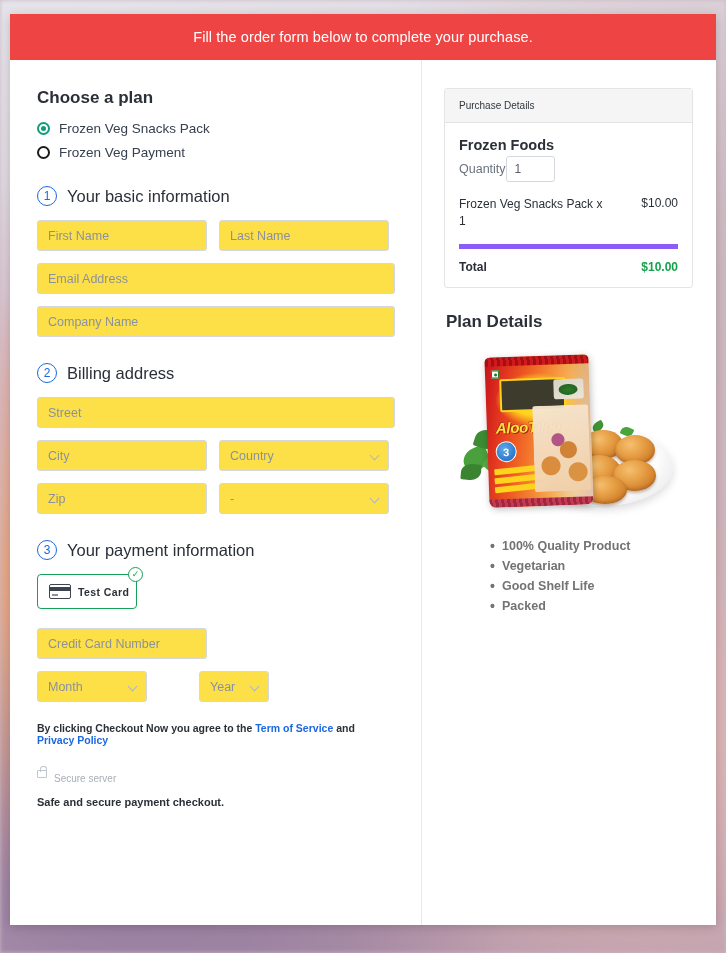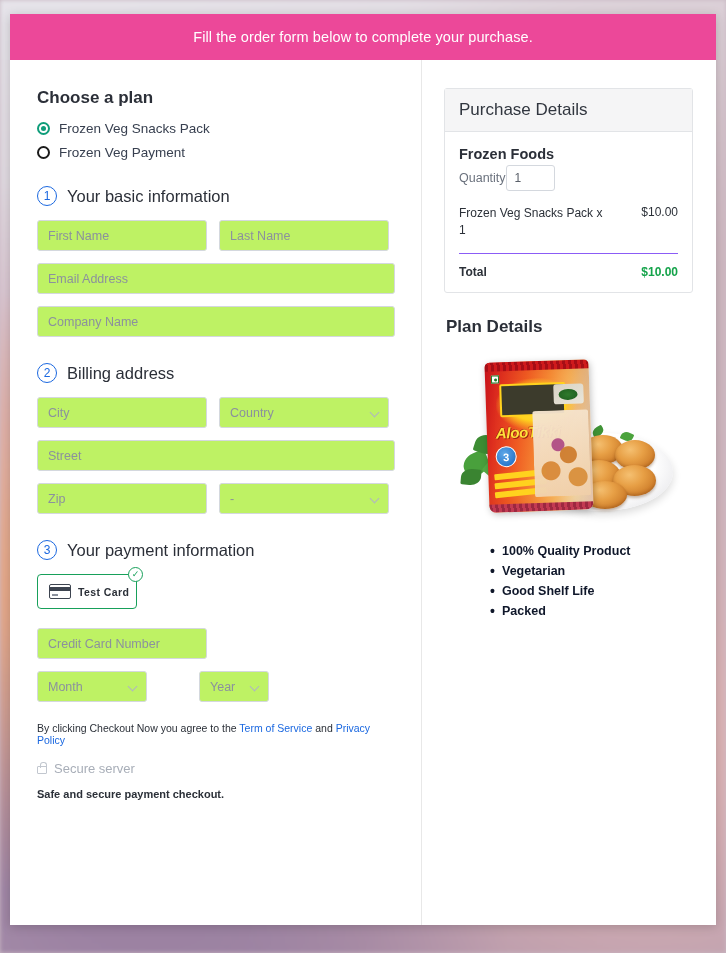--- a/index.html
+++ b/index.html
@@ -35,21 +35,21 @@
     top: 14px;
     width: 706px;
     height: 911px;
     background: #ffffff;
     box-shadow: 0 2px 10px rgba(0,0,0,0.18);
     overflow: hidden;
   }
 
   #banner {
     height: 46px;
-    background: #ec4899;
+    background: #ef4444;
     color: #ffffff;
     display: flex;
     align-items: center;
     justify-content: center;
     font-size: 14.5px;
     letter-spacing: 0.1px;
   }
 
   #columns { display: flex; height: 865px; }
 
@@ -114,21 +114,21 @@
     flex: none;
   }
   .step-text { font-size: 16.5px; color: #2b2f38; }
 
   
   .field-row { display: flex; gap: 12px; margin-bottom: 12px; }
   .fld {
     height: 31px;
     border: 1px solid #d4d8de;
     border-radius: 3px;
-    background: #bef264;
+    background: #fde047;
     font-size: 12.5px;
     color: #6f7684;
     padding: 0 10px;
     font-family: "Liberation Sans", sans-serif;
     width: 100%;
     outline: none;
   }
   .fld::placeholder { color: #8b919d; }
   .w-half { width: 170px; flex: none; }
   .w-full { width: 100%; }
@@ -212,21 +212,21 @@
     background: #e9ebee;
     display: flex;
     align-items: center;
     justify-content: center;
     cursor: pointer;
   }
   .cvv-btn .cardglyph { width: 17px; height: 12px; border-color: #4a5260; }
   .cvv-btn .cardglyph::before { top: 1px; height: 3px; background: #4a5260; }
   .cvv-btn .cardglyph::after { width: 5px; height: 2px; background: #c98a52; }
 
-  .terms { font-size: 10.5px; color: #2b3038; margin: 20px 0 13px 0; font-weight: normal; }
+  .terms { font-size: 10.5px; color: #2b3038; margin: 20px 0 13px 0; font-weight: bold; }
   .terms a { color: #1b68e0; text-decoration: none; }
 
   #checkout-btn {
     width: 172px; height: 37px;
     background: #23a35d;
     color: #fff;
     border: none;
     border-radius: 3px;
     font-size: 18px;
     font-weight: bold;
@@ -246,34 +246,34 @@
   }
   .lock::before {
     content: "";
     position: absolute;
     left: 1.5px; top: -5px;
     width: 5px; height: 5px;
     border: 1.3px solid #c2c7cf;
     border-bottom: none;
     border-radius: 3px 3px 0 0;
   }
-  .secure-txt { font-size: 13px; color: #a8aeb8; }
+  .secure-txt { font-size: 10px; color: #a8aeb8; margin-top: 12px; }
   .safe-txt { font-size: 11px; color: #2b3038; font-weight: bold; }
 
   
   #purchase-panel {
     border: 1px solid #e2e4e7;
     border-radius: 3px;
     background: #fff;
   }
   #purchase-head {
     background: #f5f5f6;
     border-bottom: 1px solid #e2e4e7;
     padding: 11px 14px;
-    font-size: 17px;
+    font-size: 10px;
     color: #31363f;
   }
   #purchase-body { padding: 14px 14px 13px 14px; }
   .pd-title { font-size: 14.5px; font-weight: bold; color: #2b2f38; margin-bottom: 3px; }
   .qty-row {
     display: flex;
     align-items: center;
     margin-bottom: 14px;
   }
   .qty-label { font-size: 12.5px; color: #6a717d; }
@@ -287,21 +287,21 @@
     font-family: "Liberation Sans", sans-serif;
     outline: none;
   }
   .line-row {
     display: flex;
     justify-content: space-between;
     gap: 10px;
     font-size: 12px;
     color: #2b3038;
     padding-bottom: 13px;
-    border-bottom: 1px solid #8b5cf6;
+    border-bottom: 5px solid #8b5cf6;
   }
   .line-name { max-width: 145px; line-height: 1.45; }
   .line-amt { white-space: nowrap; }
   .total-row {
     display: flex;
     justify-content: space-between;
     padding-top: 11px;
     font-size: 12px;
     font-weight: bold;
   }
@@ -476,21 +476,21 @@
     background: #3f9336;
     border-radius: 60% 10% 60% 10%;
   }
   .ls1 { left: 131px; top: 70px; transform: rotate(-30deg); }
   .ls2 { left: 160px; top: 75px; transform: rotate(25deg); background:#4ba33c; }
 
   #feature-list { margin: 22px 0 0 46px; }
   #feature-list li {
     list-style: none;
     font-size: 12.5px;
-    color: #0f172a;
+    color: #737373;
     font-weight: bold;
     margin-bottom: 6px;
     position: relative;
     padding-left: 12px;
   }
   #feature-list li::before {
     content: "•";
     position: absolute;
     left: 0; top: -1px;
     font-size: 14px;
@@ -539,27 +539,27 @@
         <input class="fld w-full" type="text" placeholder="Company Name" style="">
       </div>
 
       
       <div class="step-head">
         <span class="step-num">2</span>
         <span class="step-text">Billing address</span>
       </div>
 
       <div class="field-row">
+        <input class="fld w-full" type="text" placeholder="Street" style="">
+      </div>
+      <div class="field-row">
         <input class="fld w-half" type="text" placeholder="City" style="">
         <div class="sel-wrap w-half">
           <input class="fld w-full" type="text" placeholder="Country" style="">
         </div>
-      </div>
-      <div class="field-row">
-        <input class="fld w-full" type="text" placeholder="Street" style="">
       </div>
       <div class="field-row">
         <input class="fld w-half" type="text" placeholder="Zip" style="">
         <div class="sel-wrap w-half">
           <input class="fld w-full" type="text" placeholder="-" style="">
         </div>
       </div>
 
       
       <div class="step-head">

